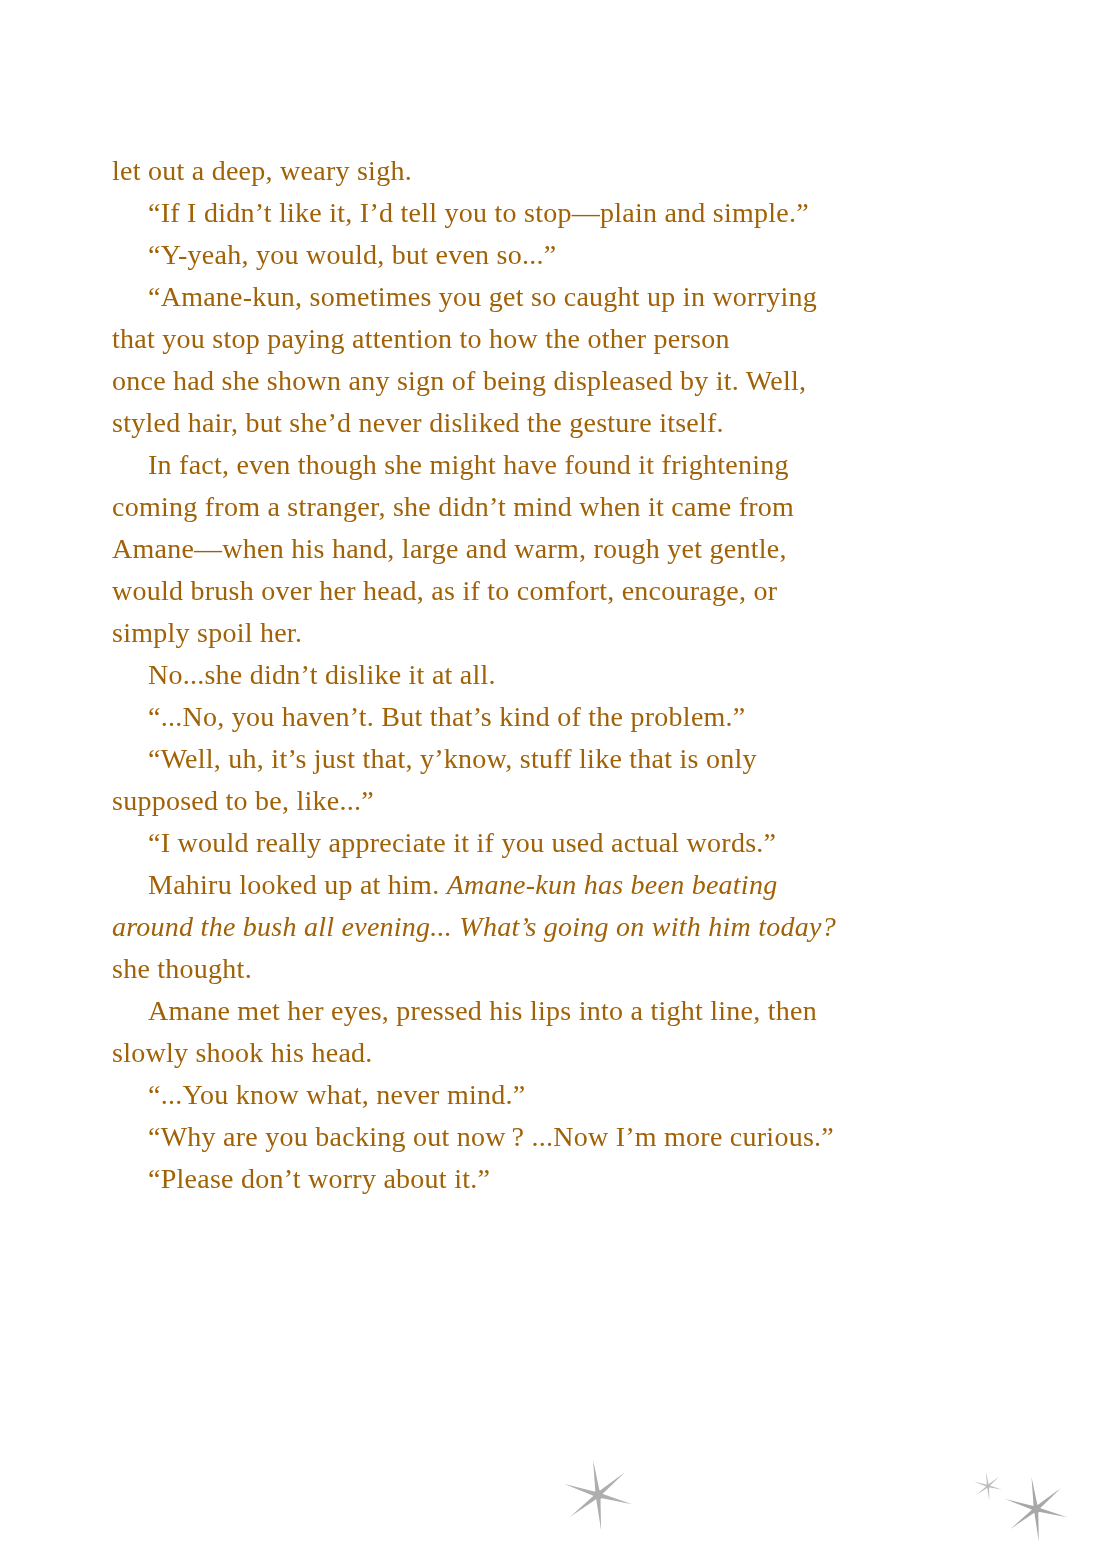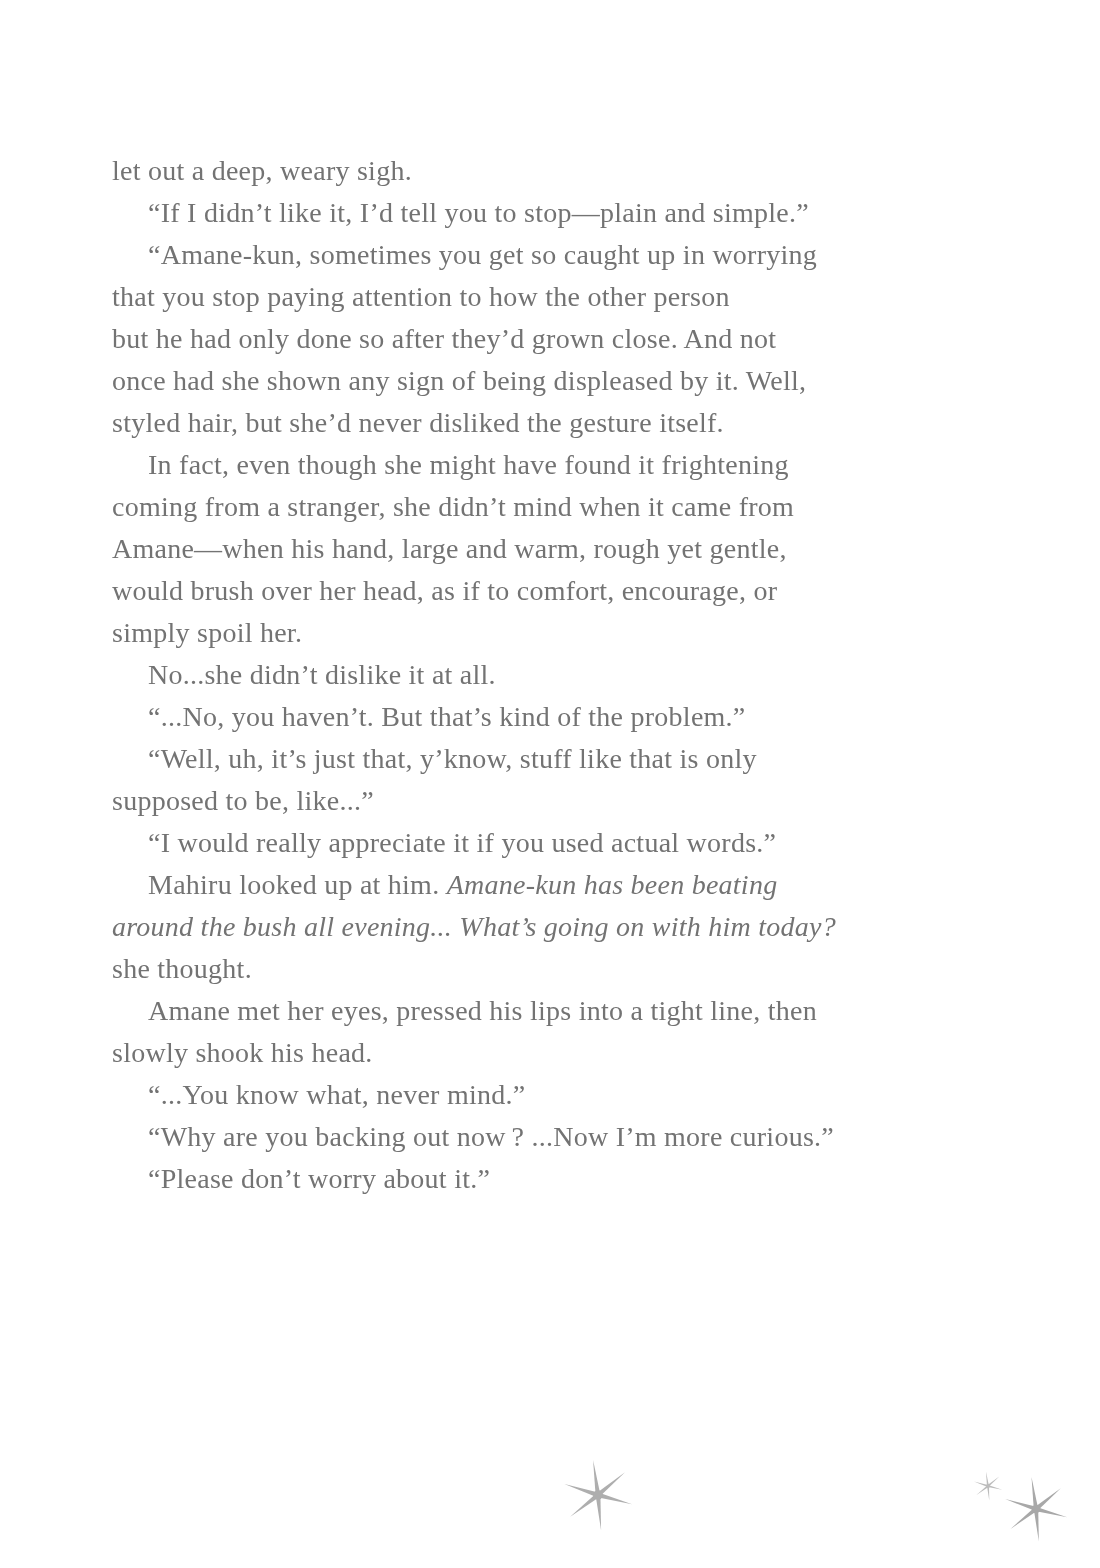--- a/index.html
+++ b/index.html
@@ -17,21 +17,21 @@
   .page {
     position: absolute;
     inset: 0;
     background: #ffffff;
   }
   .text-block {
     position: absolute;
     left: 112px;
     top: 150px;
     width: 895px;
-    color: #737373;
+    color: #a16207;
   }
   .line {
     height: 42px;
     line-height: 42px;
     font-size: 28px;
     letter-spacing: 0.25px;
     white-space: pre;
   }
   .line.indent {
     padding-left: 36px;
@@ -52,23 +52,23 @@
     height: 100%;
   }
 </style>
 </head>
 <body>
 
 <div class="page">
   <div class="text-block">
       <div class="line"><span class="run">let out a deep, weary sigh.</span></div>
       <div class="line indent"><span class="run">“If I didn’t like it, I’d tell you to stop—plain and simple.”</span></div>
+      <div class="line indent"><span class="run">“Y-yeah, you would, but even so...”</span></div>
       <div class="line indent"><span class="run">“Amane-kun, sometimes you get so caught up in worrying</span></div>
       <div class="line"><span class="run">that you stop paying attention to how the other person</span></div>
-      <div class="line"><span class="run">but he had only done so after they’d grown close. And not</span></div>
       <div class="line"><span class="run">once had she shown any sign of being displeased by it. Well,</span></div>
       <div class="line"><span class="run">styled hair, but she’d never disliked the gesture itself.</span></div>
       <div class="line indent"><span class="run">In fact, even though she might have found it frightening</span></div>
       <div class="line"><span class="run">coming from a stranger, she didn’t mind when it came from</span></div>
       <div class="line"><span class="run">Amane—when his hand, large and warm, rough yet gentle,</span></div>
       <div class="line"><span class="run">would brush over her head, as if to comfort, encourage, or</span></div>
       <div class="line"><span class="run">simply spoil her.</span></div>
       <div class="line indent"><span class="run">No...she didn’t dislike it at all.</span></div>
       <div class="line indent"><span class="run">“...No, you haven’t. But that’s kind of the problem.”</span></div>
       <div class="line indent"><span class="run">“Well, uh, it’s just that, y’know, stuff like that is only</span></div>

